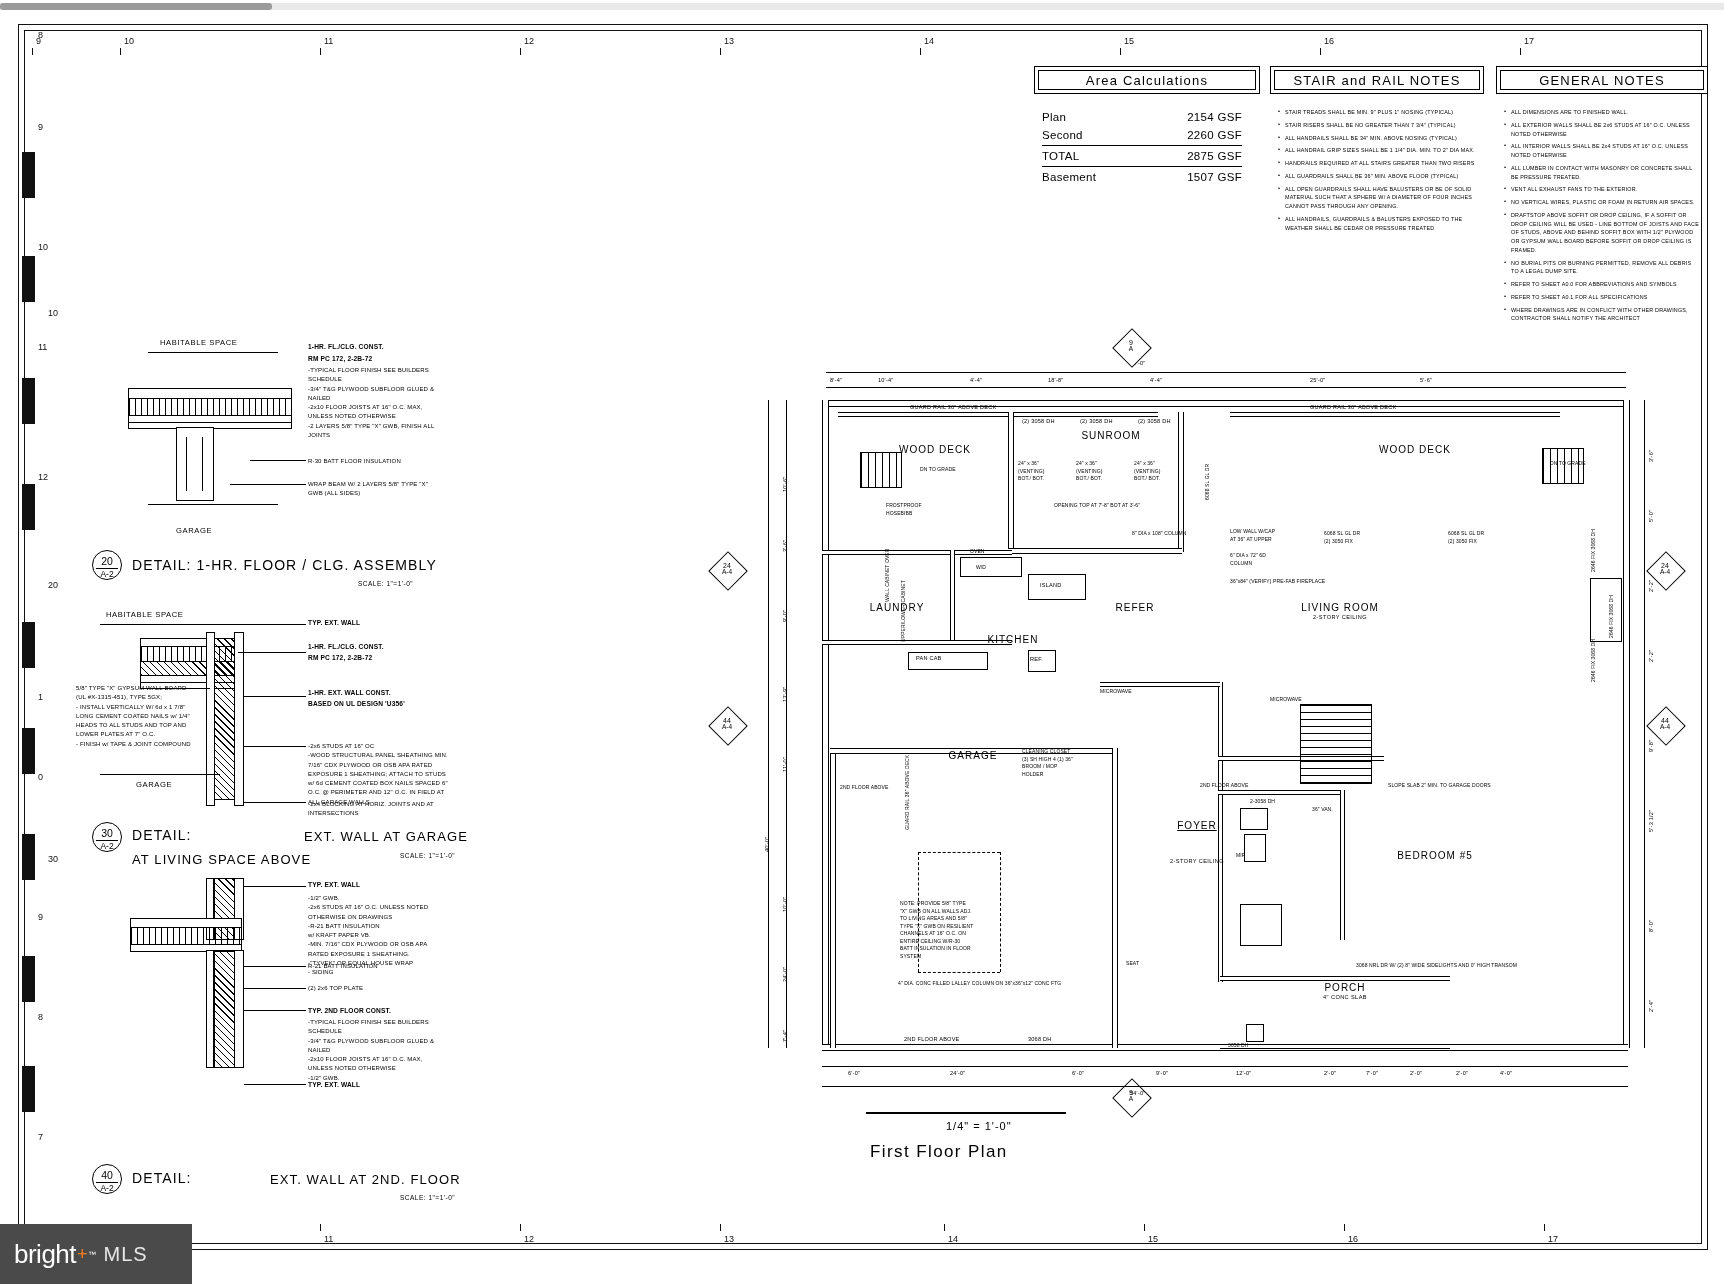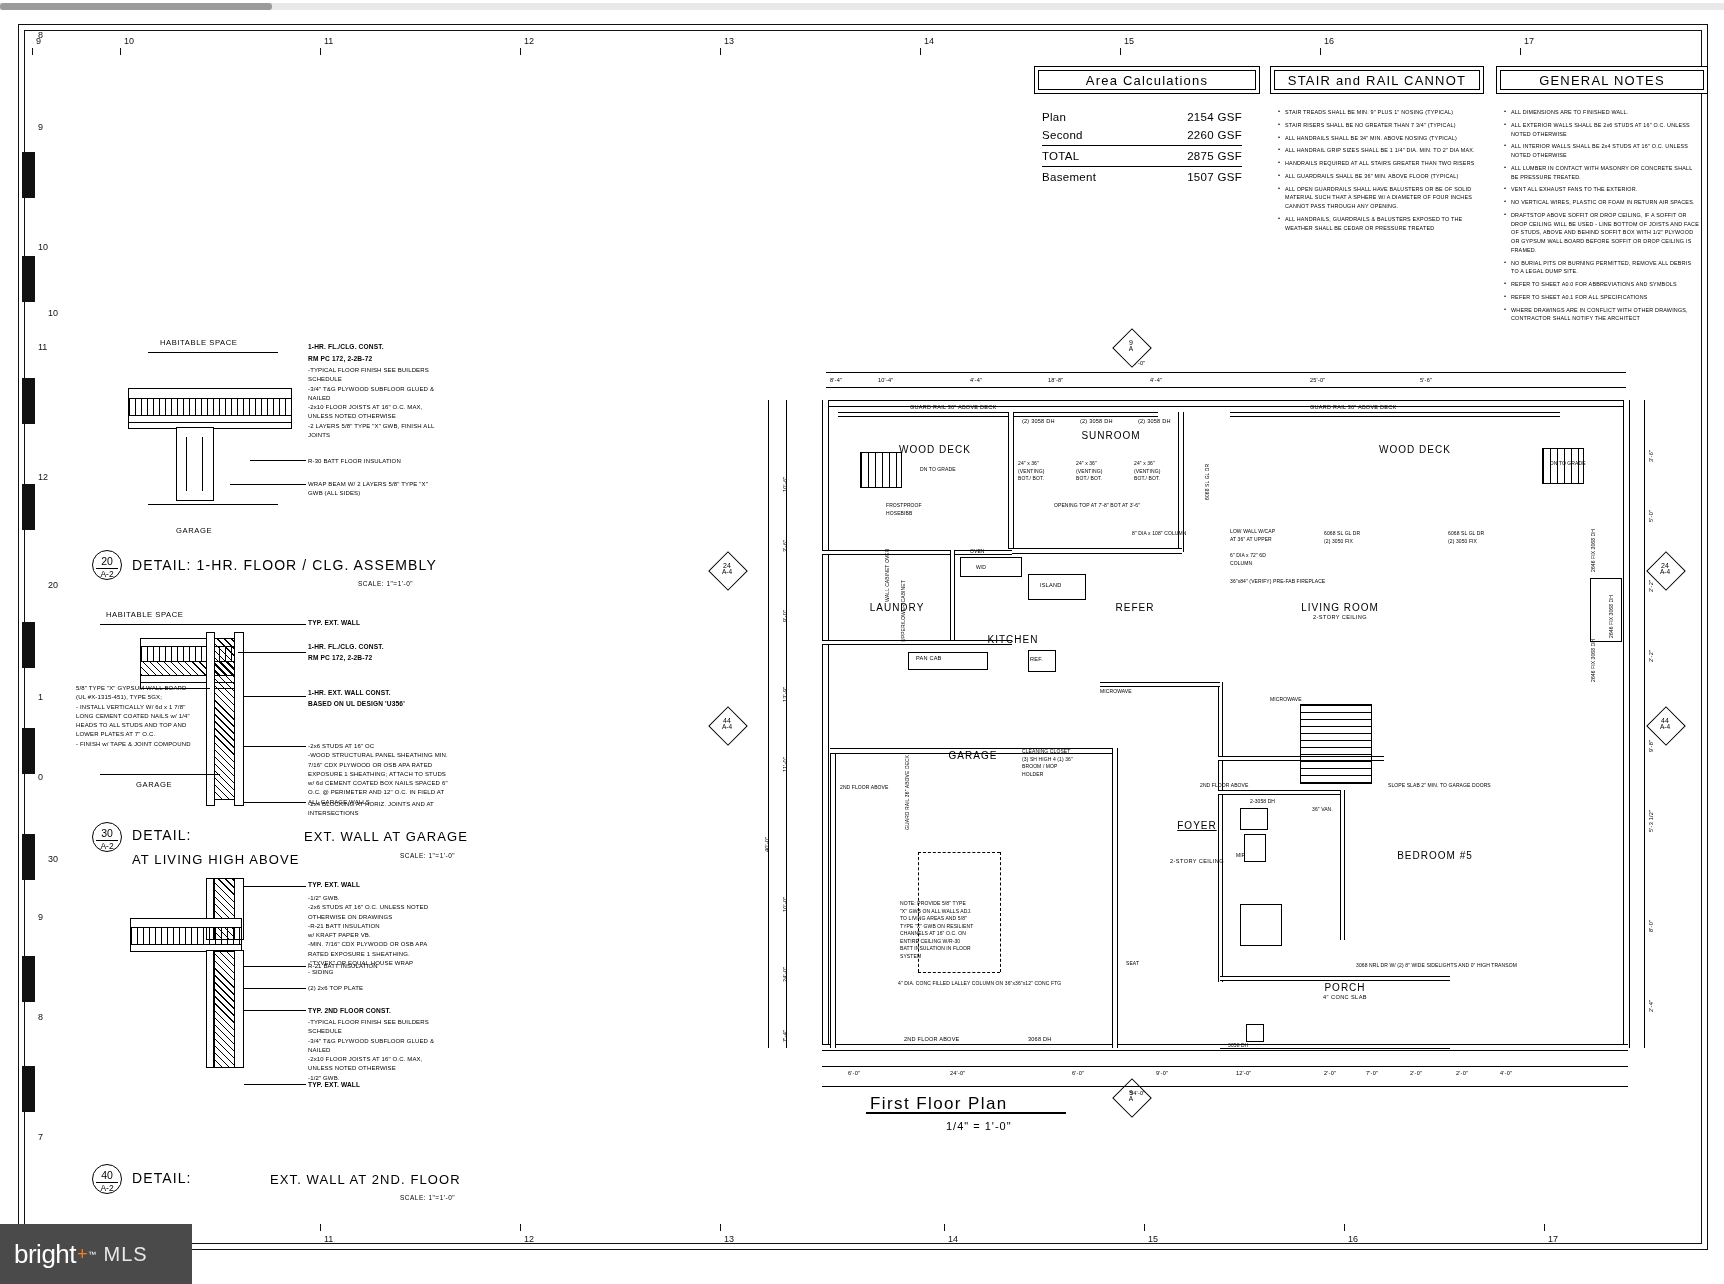--- a/index.html
+++ b/index.html
@@ -316,20 +316,21 @@
     border-top: 1px dashed #000;
   }
   .dashlinev {
     position: absolute;
     border-left: 1px dashed #000;
   }
   .plan-title {
     position: absolute;
     font-size: 17px;
     letter-spacing: 1.4px;
+    margin-top: 48px;
   }
   .plan-scale {
     position: absolute;
     font-size: 11px;
     letter-spacing: 1px;
   }
 
   
   #watermark {
     position: absolute;
@@ -458,21 +459,21 @@
     </div>
     <div class="rule"></div>
     <div class="row">
       <span>Basement</span>
       <span>1507 GSF</span>
     </div>
   </div>
 
   <div class="titlebox" style="left:1270px; top:54px; width:214px; height:28px;">
     <div class="inner"></div>
-    <div class="tb-label">STAIR and RAIL CANNOT</div>
+    <div class="tb-label">STAIR and RAIL NOTES</div>
   </div>
   <ul class="note-list" style="left:1278px; top:96px; width:198px;">
     <li>STAIR TREADS SHALL BE MIN. 9" PLUS 1" NOSING (TYPICAL)</li>
     <li>STAIR RISERS SHALL BE NO GREATER THAN 7 3/4" (TYPICAL)</li>
     <li>ALL HANDRAILS SHALL BE 34" MIN. ABOVE NOSING (TYPICAL)</li>
     <li>ALL HANDRAIL GRIP SIZES SHALL BE 1 1/4" DIA. MIN. TO 2" DIA MAX.</li>
     <li>HANDRAILS REQUIRED AT ALL STAIRS GREATER THAN TWO RISERS</li>
     <li>ALL GUARDRAILS SHALL BE 36" MIN. ABOVE FLOOR (TYPICAL)</li>
     <li>ALL OPEN GUARDRAILS SHALL HAVE BALUSTERS OR BE OF SOLID MATERIAL SUCH THAT A SPHERE W/ A DIAMETER OF FOUR INCHES CANNOT PASS THROUGH ANY OPENING.</li>
     <li>ALL HANDRAILS, GUARDRAILS &amp; BALUSTERS EXPOSED TO THE WEATHER SHALL BE CEDAR OR PRESSURE TREATED</li>
@@ -564,21 +565,21 @@
   <div class="leader" style="left:100px; top:762px; width:120px;"></div>
   <div class="lbl-small" style="left:136px; top:768px;">GARAGE</div>
 
   <div class="detail-tag" style="left:92px; top:810px;">
     <span class="num">30</span>
     <span class="dvd"></span>
     <span class="sht">A-2</span>
   </div>
   <div class="detail-title" style="left:132px; top:815px;">DETAIL:</div>
   <div class="detail-sub" style="left:304px; top:817px;">EXT. WALL AT GARAGE</div>
-  <div class="detail-sub" style="left:132px; top:840px;">AT LIVING HIGH ABOVE</div>
+  <div class="detail-sub" style="left:132px; top:840px;">AT LIVING SPACE ABOVE</div>
   <div class="detail-scale" style="left:400px; top:840px;">SCALE: 1"=1'-0"</div>
 
   <div class="calltxt b" style="left:308px; top:868px;">TYP. EXT. WALL</div>
   <div class="leader" style="left:244px; top:874px; width:62px;"></div>
   <div class="calltxt" style="left:308px; top:882px; width:140px; white-space:pre-line;">-1/2" GWB.
 -2x6 STUDS AT 16" O.C. UNLESS NOTED OTHERWISE ON DRAWINGS
 -R-21 BATT INSULATION
 w/ KRAFT PAPER VB.
 -MIN. 7/16" CDX PLYWOOD OR OSB APA RATED EXPOSURE 1 SHEATHING.
 -"TYVEK" OR EQUAL HOUSE WRAP

